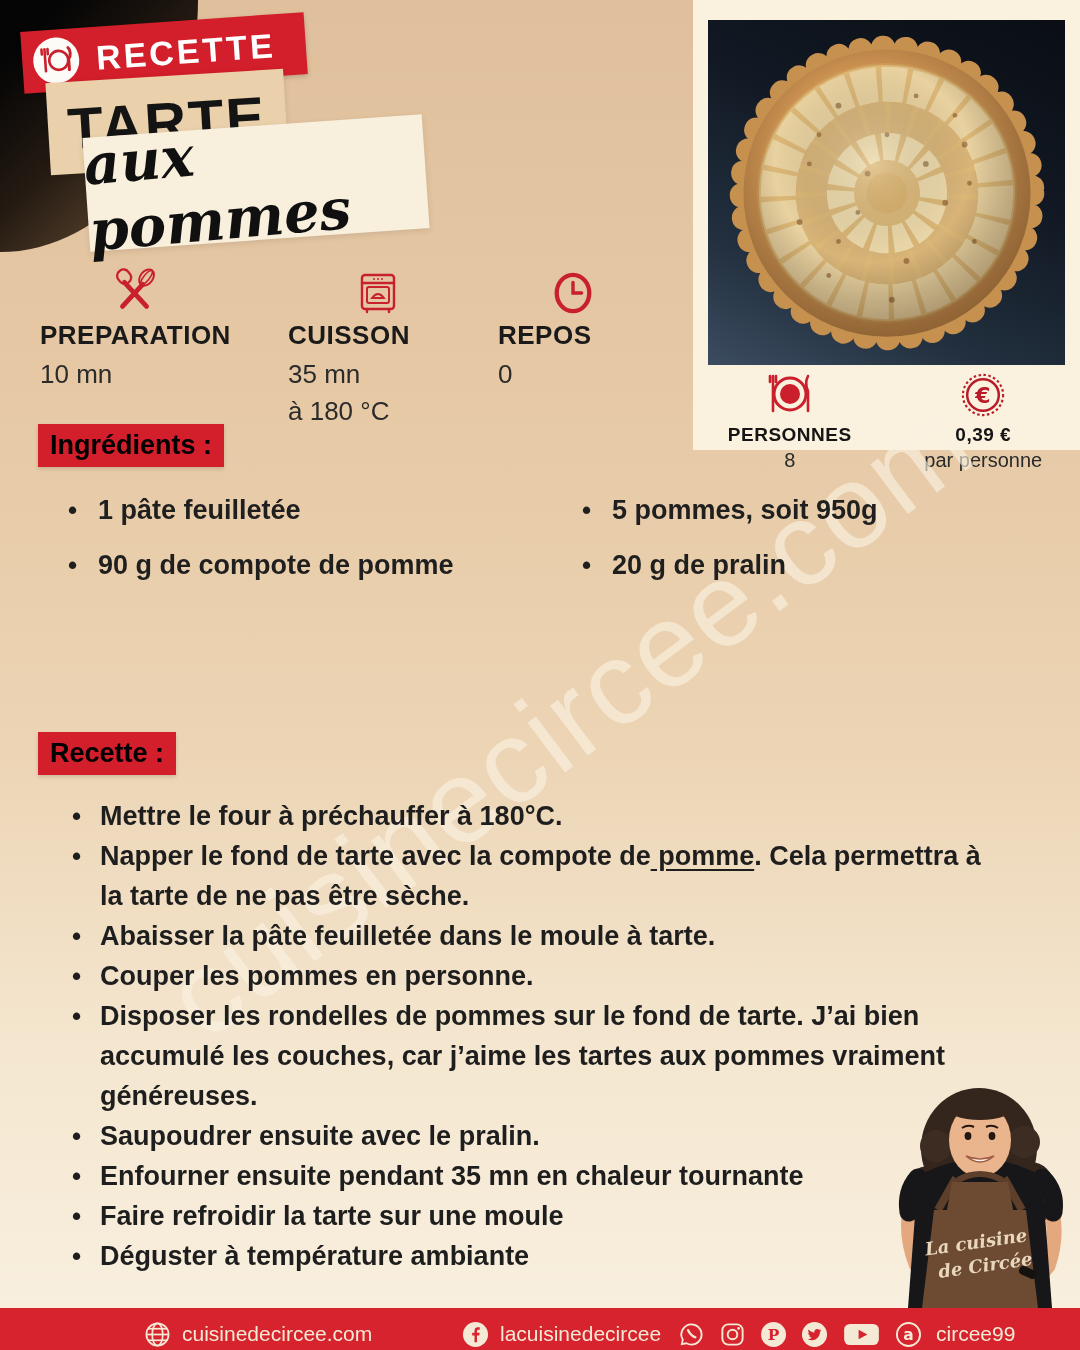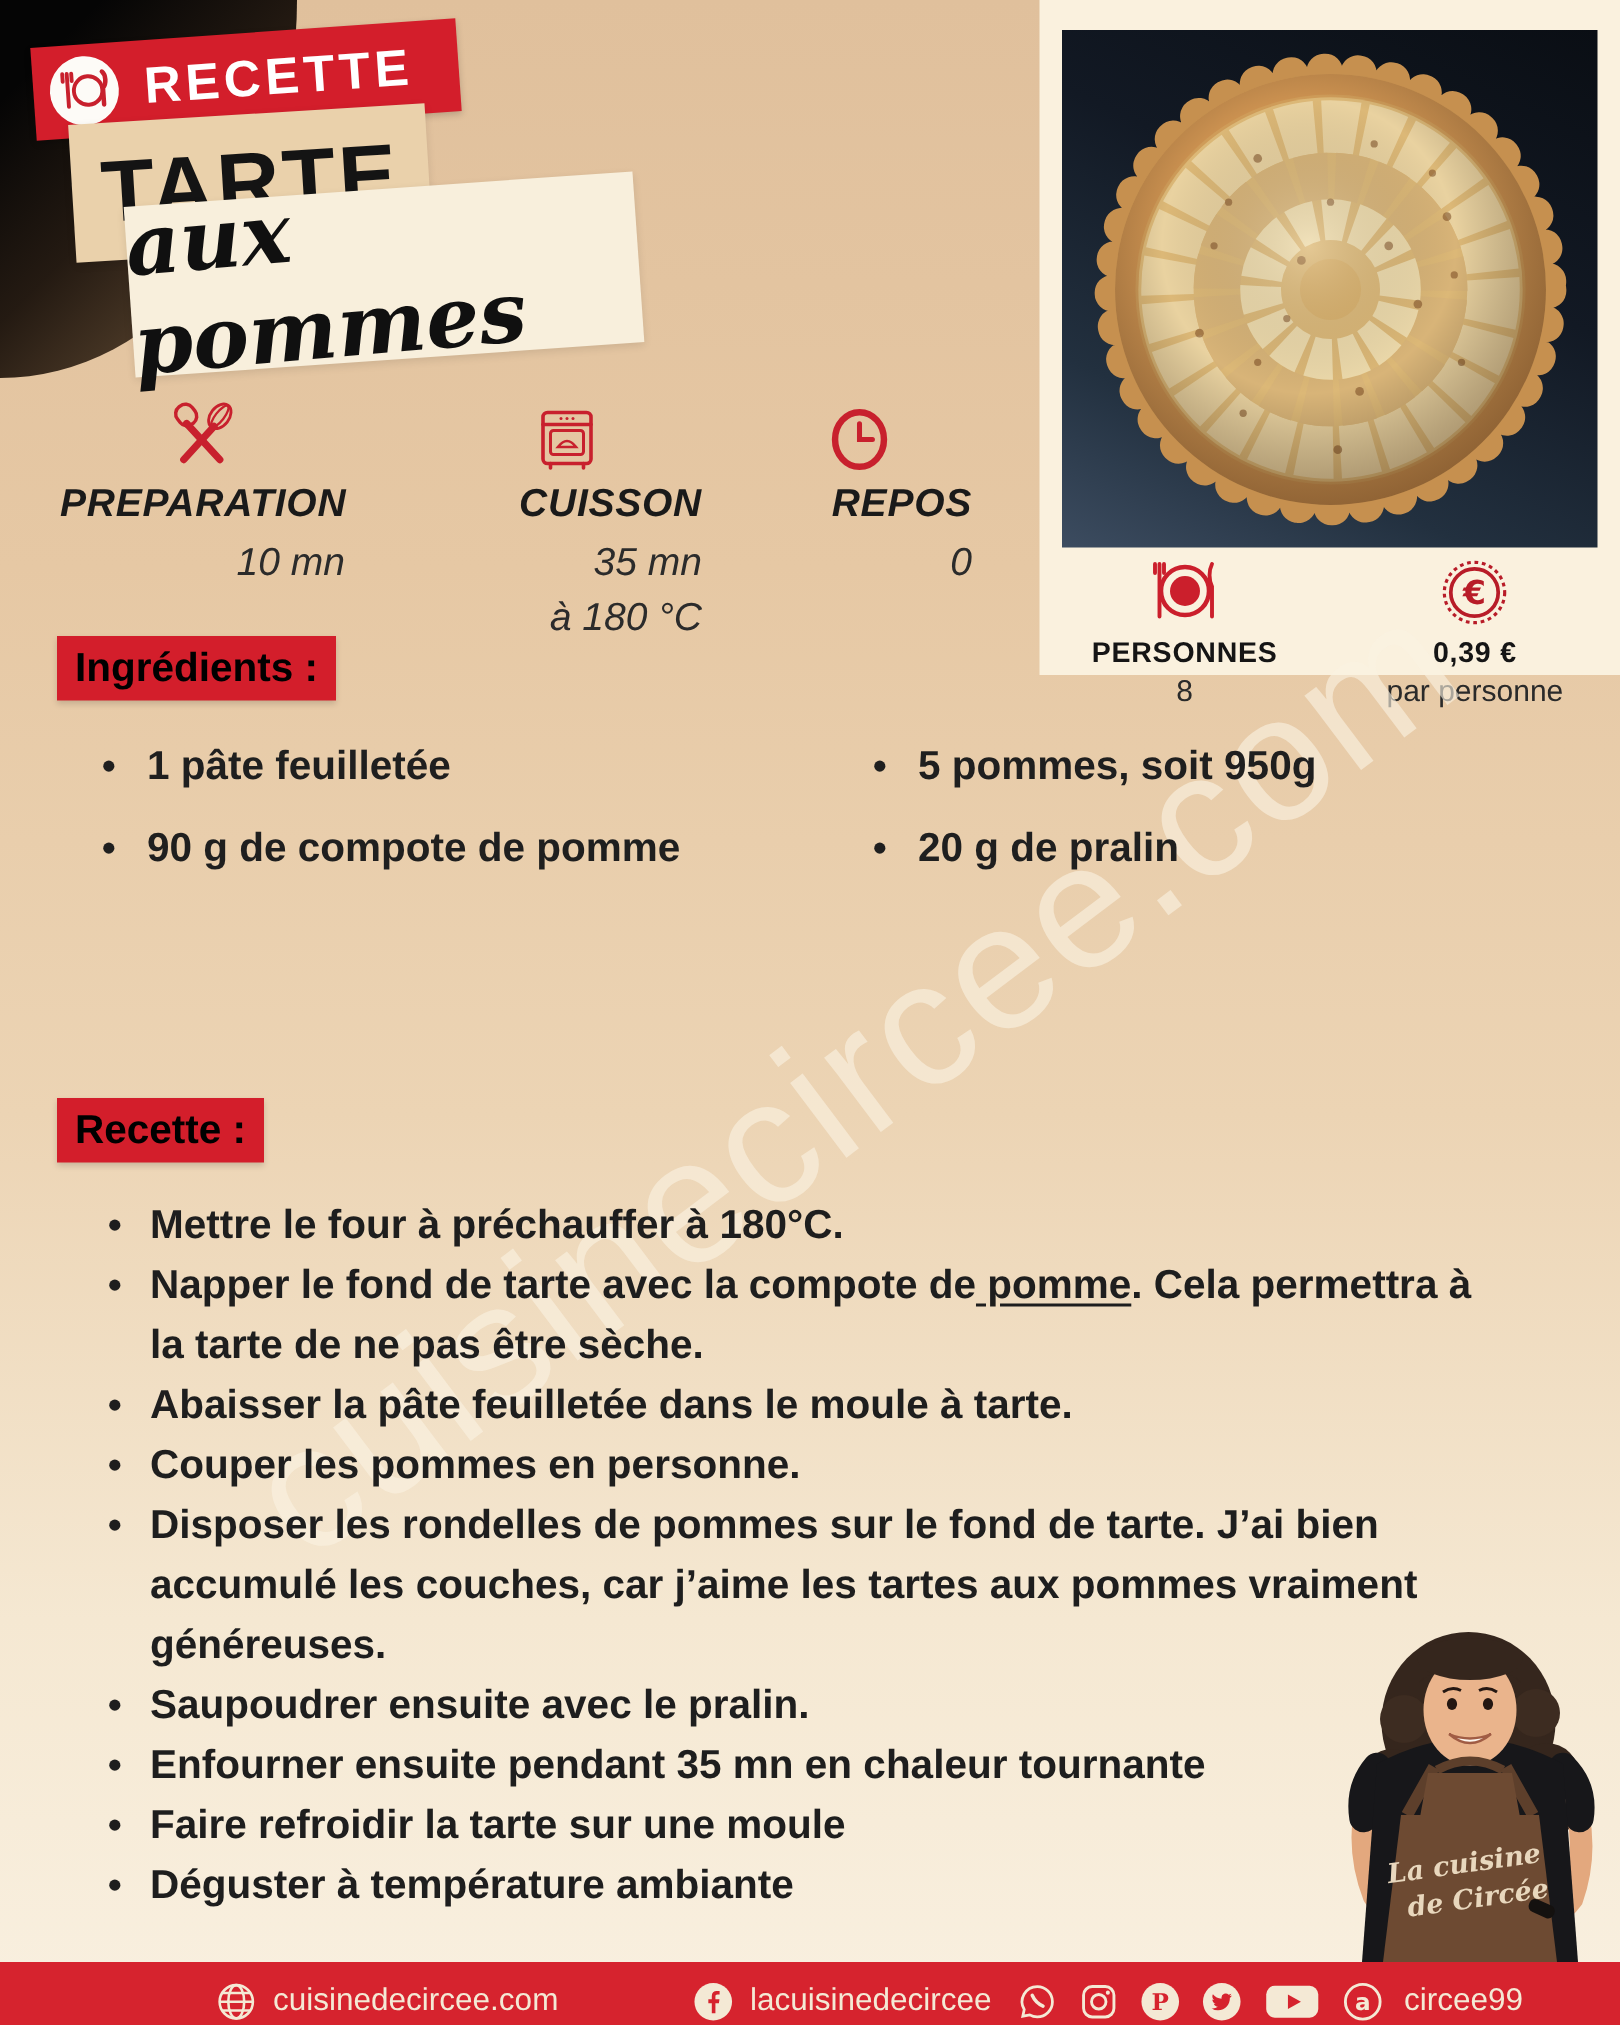--- a/index.html
+++ b/index.html
@@ -22,21 +22,21 @@
     transform:rotate(-3.5deg);display:flex;align-items:center;justify-content:center;
     box-shadow:0 2px 6px rgba(0,0,0,.10);}
   .tarte-panel .txt{font-size:58px;font-weight:800;letter-spacing:2px;color:#141414;}
   
   .pommes-panel{position:absolute;left:86px;top:126px;width:340px;height:114px;background:#f8efdc;
     transform:rotate(-4deg);display:flex;align-items:center;justify-content:center;
     box-shadow:0 2px 6px rgba(0,0,0,.10);}
   .pommes-panel .txt{font-family:"DejaVu Serif",serif;font-style:italic;font-weight:bold;
     font-size:56px;color:#101010;transform:rotate(-1deg);}
   
-  .info-col{position:absolute;text-align:right;color:#1a1a1a;font-style:italic;}
+  .info-col{position:absolute;text-align:left;color:#1a1a1a;}
   .info-col .icn{height:50px;display:flex;justify-content:center;align-items:flex-end;margin-bottom:4px;}
   .info-col .lbl{font-size:26px;font-weight:bold;letter-spacing:.5px;}
   .info-col .val{font-size:26px;margin-top:8px;color:#2b2b2b;}
   .info-col .val2{font-size:26px;margin-top:6px;color:#2b2b2b;}
   
   .photo-card{position:absolute;left:693px;top:0;width:387px;height:450px;background:#faf1de;}
   .photo-frame{position:absolute;left:15px;top:20px;width:357px;height:345px;
     background:linear-gradient(205deg,#0a0e14 0%,#121924 40%,#22303f 75%,#3c4c60 100%);
     display:flex;align-items:center;justify-content:center;}
   .card-row{position:absolute;left:0;top:372px;width:100%;display:flex;}

